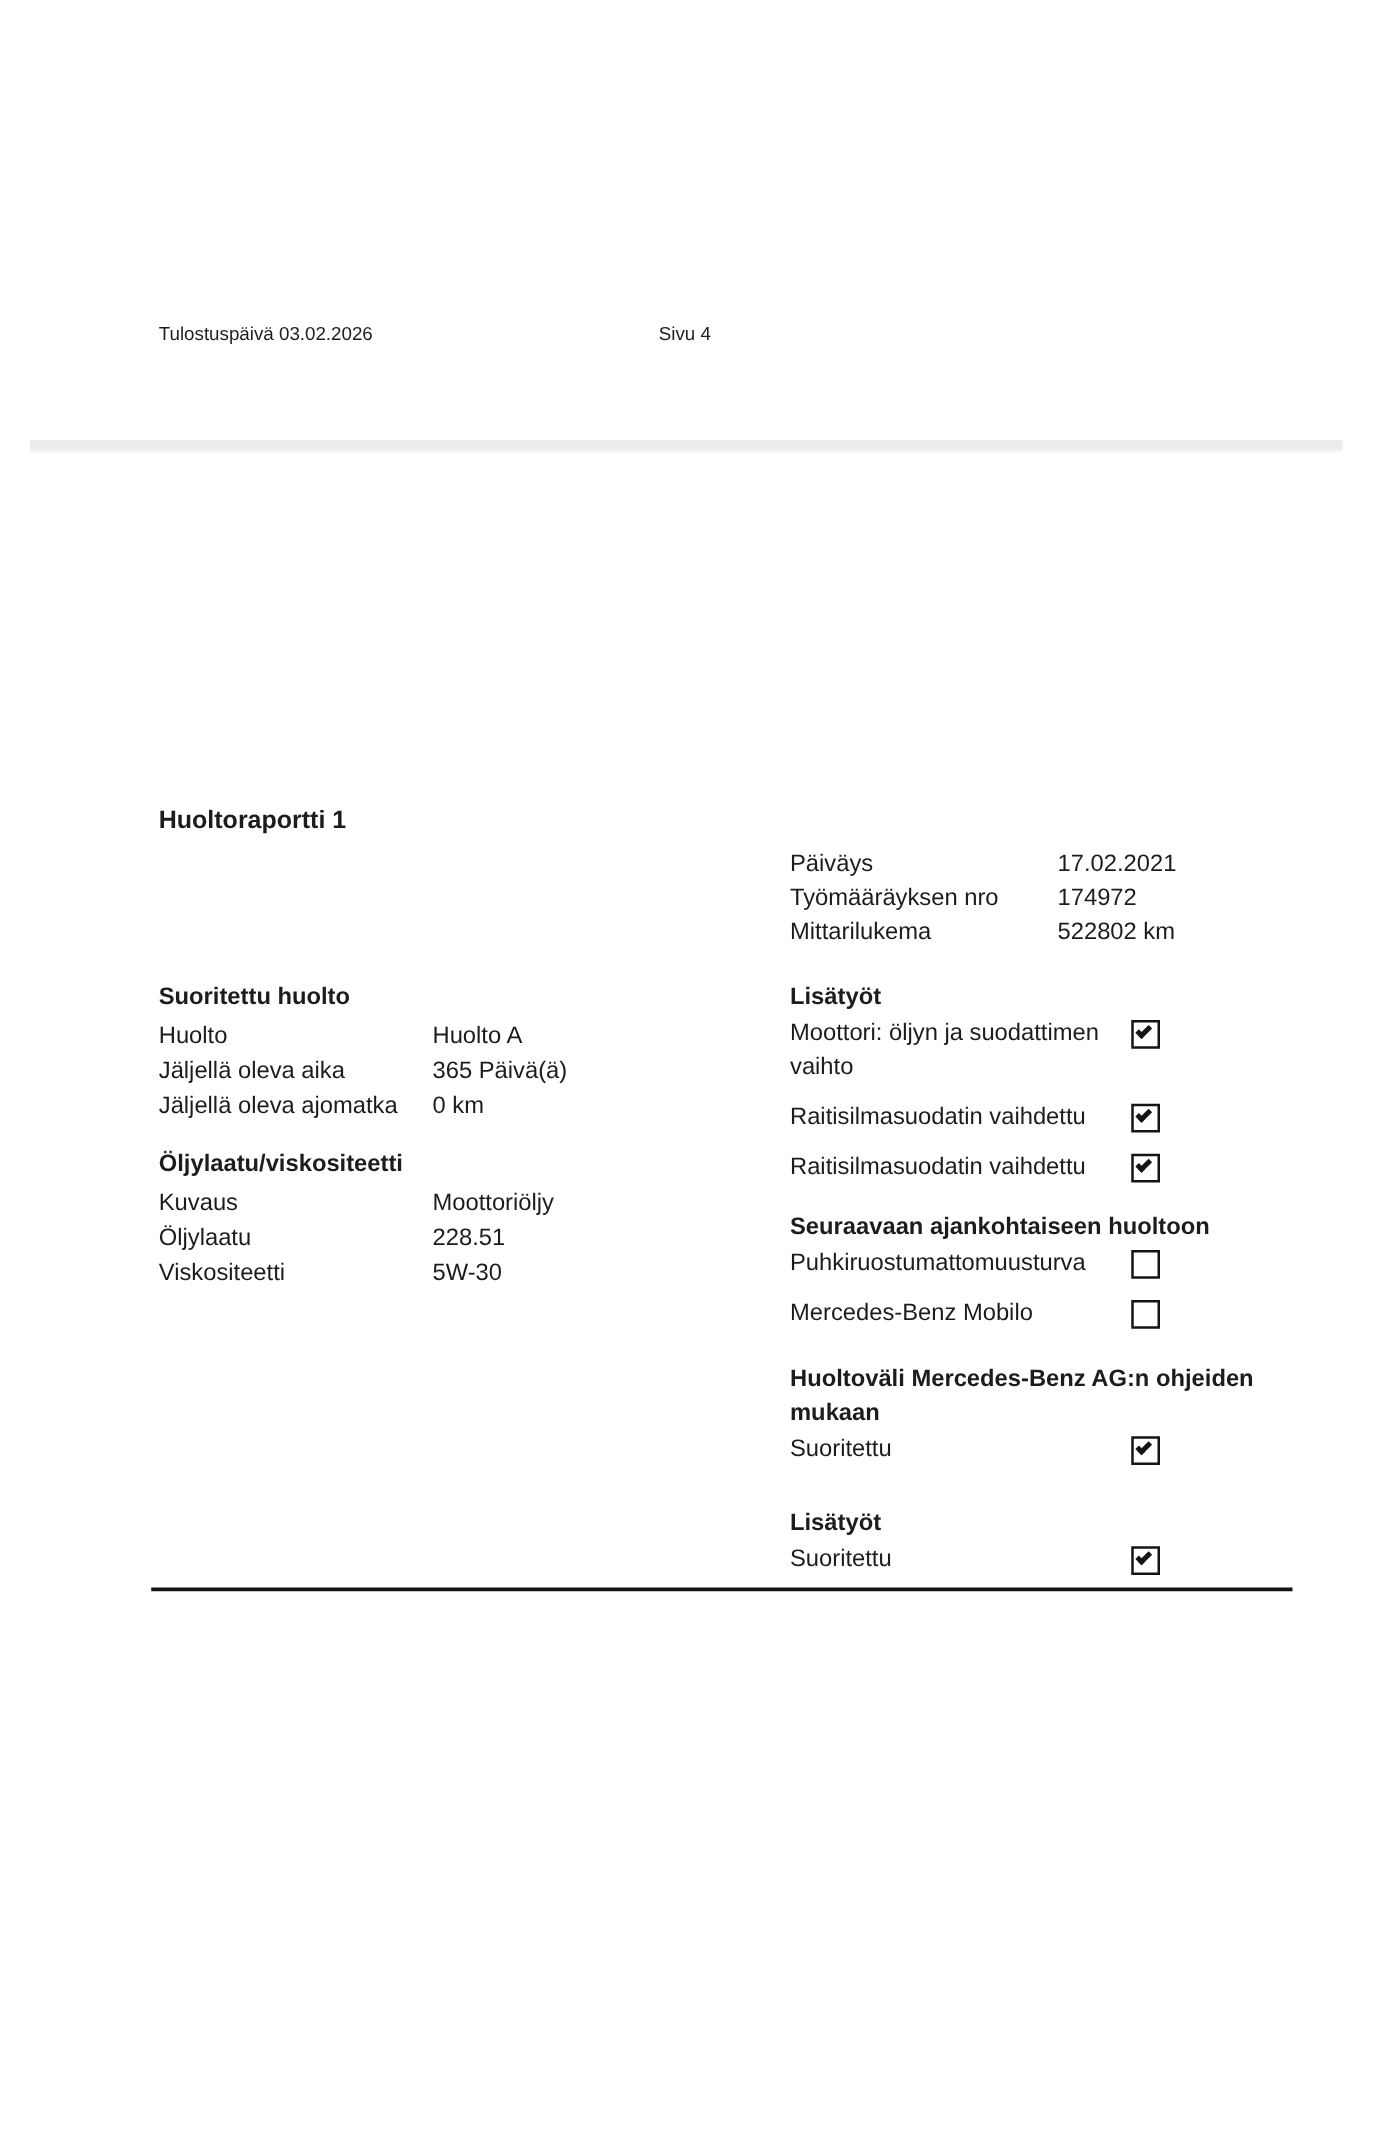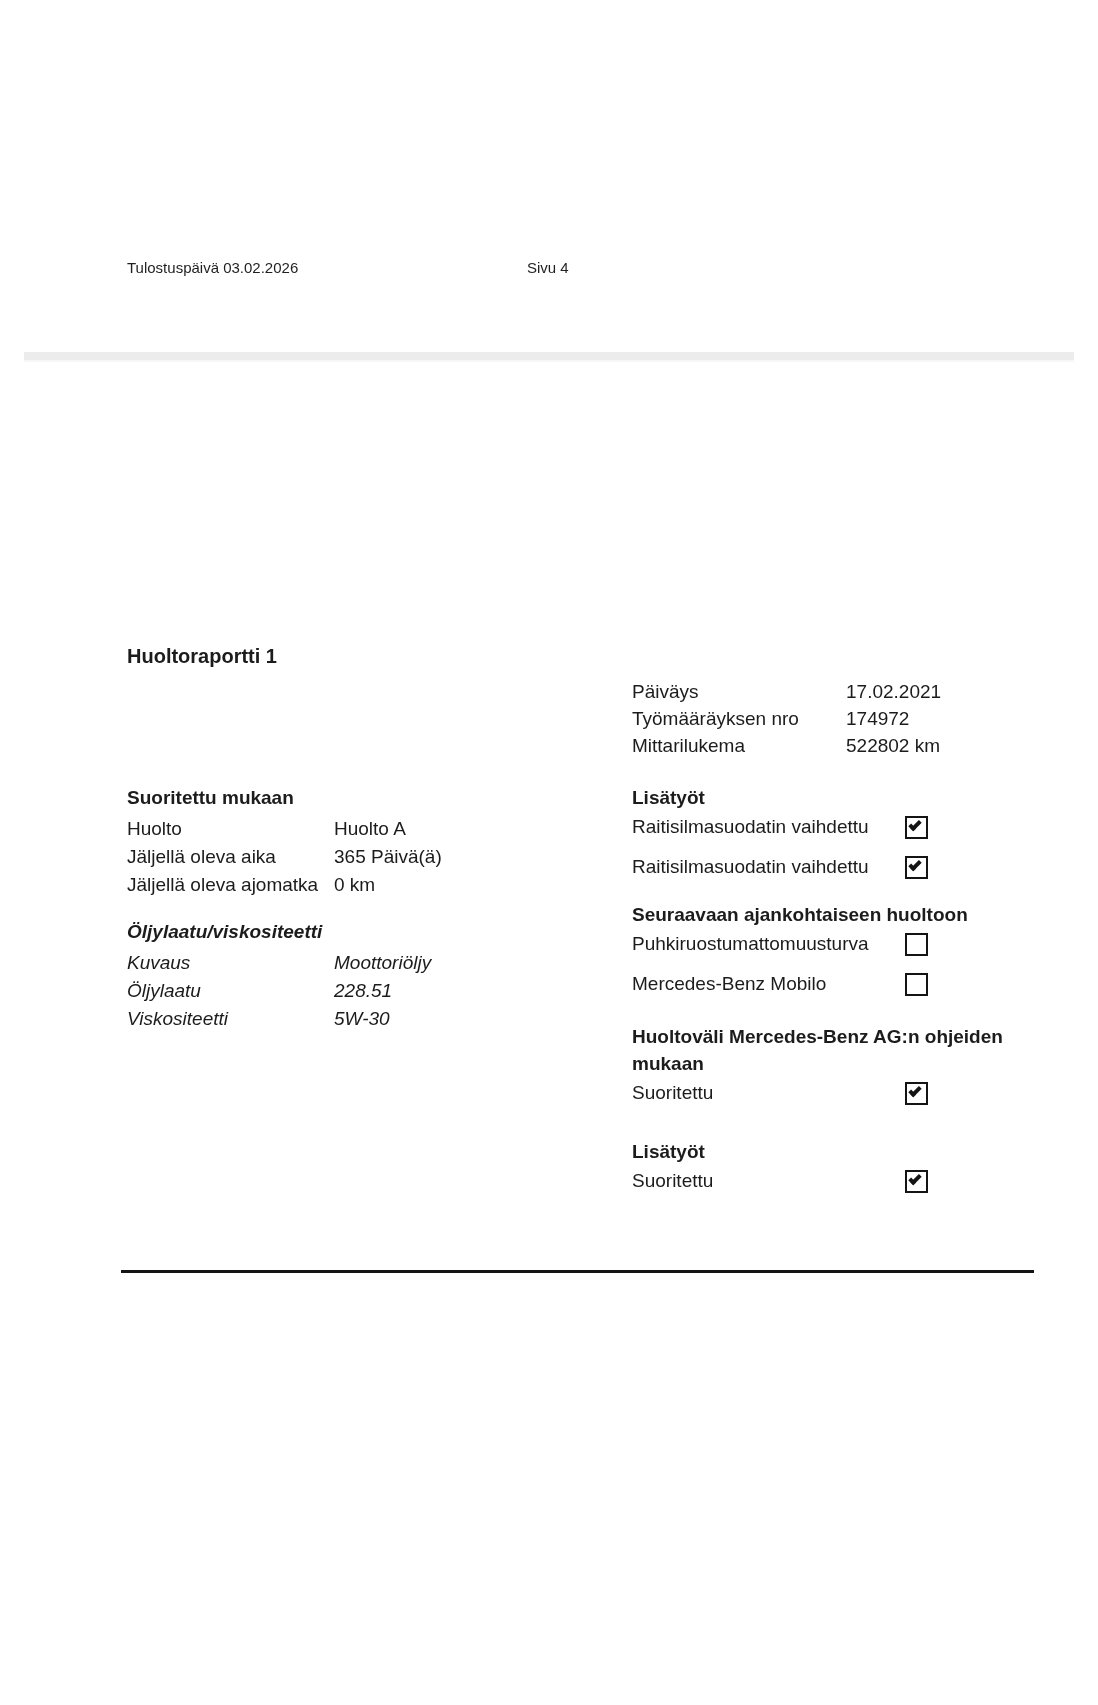--- a/index.html
+++ b/index.html
@@ -22,23 +22,23 @@
   .report-title { position:absolute; left:103px; top:645px; font-size:20px; font-weight:bold; }
 
   .company-block { position:absolute; left:310px; top:678px; font-size:19px; line-height:27px; }
 
   .meta-block { position:absolute; left:608px; top:678px; font-size:19px; line-height:27px; width:440px; }
   .meta-row { display:flex;align-items:center; }
   .meta-row .m-label { width:214px; flex:0 0 214px; }
 
   .kv-section { position:absolute; left:103px; width:470px; font-size:19px; }
   .kv-section.svc { top:784px; }
-  .kv-section.oil { top:918px;font-style:italic; }
+  .kv-section.oil { top:918px; }
   .kv-heading { font-weight:bold; line-height:27px; margin-bottom:4px; }
-  .kv-row { display:flex; line-height:28px; }
+  .kv-row { display:flex; line-height:28px;gap:12px; }
   .kv-row .k { width:207px; flex:0 0 207px; }
 
   .right-col { position:absolute; left:608px; top:784px; width:440px; font-size:19px; }
   .r-heading { font-weight:bold; line-height:27px; margin-bottom:2px; max-width:430px; }
   .r-heading.mt-a { margin-top:21px; }
   .r-heading.mt-b { margin-top:26px; }
   .r-heading.mt-c { margin-top:32px; }
   .check-row { position:relative; width:297px; margin-bottom:13px; min-height:27px; }
   .check-label { display:inline-block; width:265px; line-height:27px; vertical-align:top; }
   .checkbox { position:absolute; left:273px; top:3px; width:23px; height:23px;
@@ -72,21 +72,21 @@
       <span class="m-label">Työmääräyksen nro</span>
       <span class="m-value">174972</span>
     </div>
     <div class="meta-row">
       <span class="m-label">Mittarilukema</span>
       <span class="m-value">522802 km</span>
     </div>
   </div>
 
   <div class="kv-section svc">
-    <div class="kv-heading">Suoritettu mukaan</div>
+    <div class="kv-heading">Suoritettu huolto</div>
     <div class="kv-row">
       <span class="k">Huolto</span>
       <span class="v">Huolto A</span>
     </div>
     <div class="kv-row">
       <span class="k">Jäljellä oleva aika</span>
       <span class="v">365 Päivä(ä)</span>
     </div>
     <div class="kv-row">
       <span class="k">Jäljellä oleva ajomatka</span>
@@ -107,20 +107,26 @@
     <div class="kv-row">
       <span class="k">Viskositeetti</span>
       <span class="v">5W-30</span>
     </div>
   </div>
 
   <div class="right-col">
 
     <div class="r-heading">Lisätyöt</div>
 
+    <div class="check-row">
+      <span class="check-label">Moottori: öljyn ja suodattimen vaihto</span>
+      <span class="checkbox checked">
+        <span class="mark"></span>
+      </span>
+    </div>
     <div class="check-row">
       <span class="check-label">Raitisilmasuodatin vaihdettu</span>
       <span class="checkbox checked">
         <span class="mark"></span>
       </span>
     </div>
     <div class="check-row">
       <span class="check-label">Raitisilmasuodatin vaihdettu</span>
       <span class="checkbox checked">
         <span class="mark"></span>

